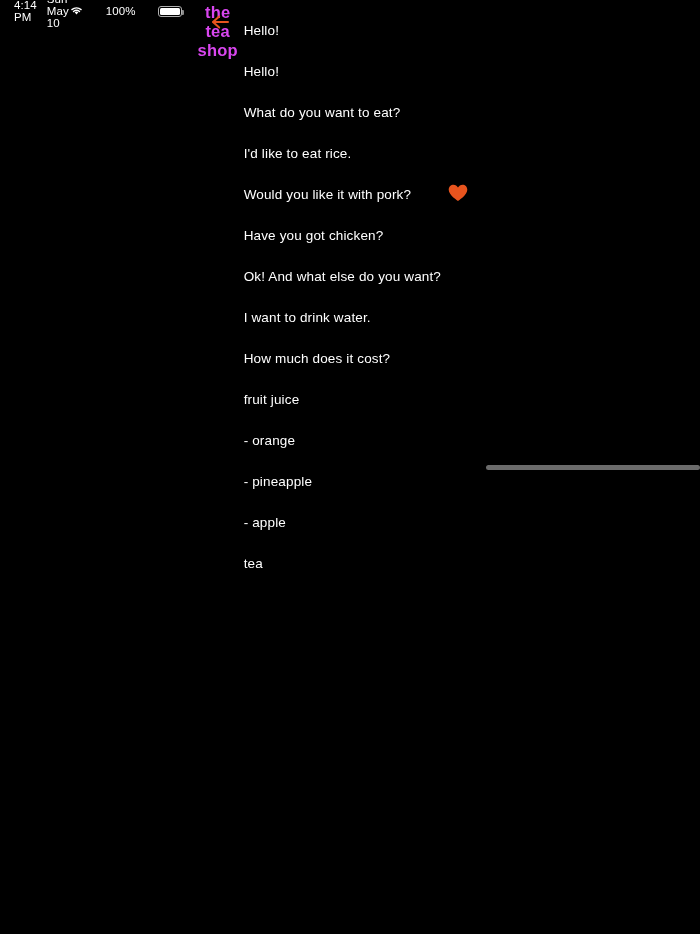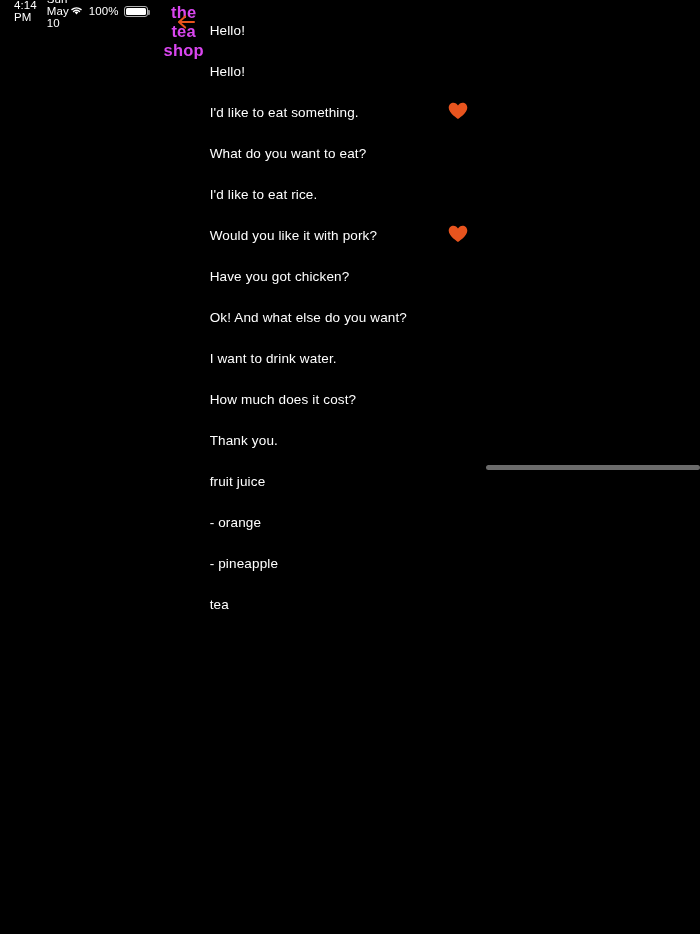--- a/index.html
+++ b/index.html
@@ -32,21 +32,21 @@
   }
   .status-left {
     display: flex;
     align-items: center;
     gap: 10px;
   }
   .status-right {
     margin-left: auto;
     display: flex;
     align-items: center;
-    gap: 5px;
+    gap: 22px;
   }
   .wifi-icon { display: block; }
   .battery-pct { font-size: 11.5px; }
   .battery-icon {
     width: 24px;
     height: 11px;
     border: 1px solid #b0b0b0;
     border-radius: 3px;
     position: relative;
     display: inline-block;
@@ -175,28 +175,20 @@
   </div>
 
   <div class="phrase-list">
     <div class="phrase-row">
       <span class="phrase-text">Hello!</span>
     </div>
     <div class="phrase-row">
       <span class="phrase-text">Hello!</span>
     </div>
     <div class="phrase-row">
-      <span class="phrase-text">I'd like to eat something.</span>
-      <span class="fav-icon">
-        <svg width="20" height="18" viewBox="0 0 20 18">
-            <path d="M10 17 C10 17 0.7 11.3 0.7 5.8 C0.7 2.7 3 0.8 5.4 0.8 C7.4 0.8 9.1 2 10 3.6 C10.9 2 12.6 0.8 14.6 0.8 C17 0.8 19.3 2.7 19.3 5.8 C19.3 11.3 10 17 10 17 Z" fill="#e8541e"></path>
-          </svg>
-      </span>
-    </div>
-    <div class="phrase-row">
       <span class="phrase-text">What do you want to eat?</span>
     </div>
     <div class="phrase-row">
       <span class="phrase-text">I'd like to eat rice.</span>
     </div>
     <div class="phrase-row">
       <span class="phrase-text">Would you like it with pork?</span>
       <span class="fav-icon">
         <svg width="20" height="18" viewBox="0 0 20 18">
             <path d="M10 17 C10 17 0.7 11.3 0.7 5.8 C0.7 2.7 3 0.8 5.4 0.8 C7.4 0.8 9.1 2 10 3.6 C10.9 2 12.6 0.8 14.6 0.8 C17 0.8 19.3 2.7 19.3 5.8 C19.3 11.3 10 17 10 17 Z" fill="#e8541e"></path>
@@ -209,30 +201,30 @@
     <div class="phrase-row">
       <span class="phrase-text">Ok! And what else do you want?</span>
     </div>
     <div class="phrase-row">
       <span class="phrase-text">I want to drink water.</span>
     </div>
     <div class="phrase-row">
       <span class="phrase-text">How much does it cost?</span>
     </div>
     <div class="phrase-row">
-      <span class="phrase-text">Thank you.</span>
-    </div>
-    <div class="phrase-row">
       <span class="phrase-text">fruit juice</span>
     </div>
     <div class="phrase-row">
       <span class="phrase-text">- orange</span>
     </div>
     <div class="phrase-row">
       <span class="phrase-text">- pineapple</span>
+    </div>
+    <div class="phrase-row">
+      <span class="phrase-text">- apple</span>
     </div>
     <div class="phrase-row">
       <span class="phrase-text">tea</span>
     </div>
     <div class="phrase-row">
       
     </div>
   </div>
 
   <div class="home-bar-wrap">

